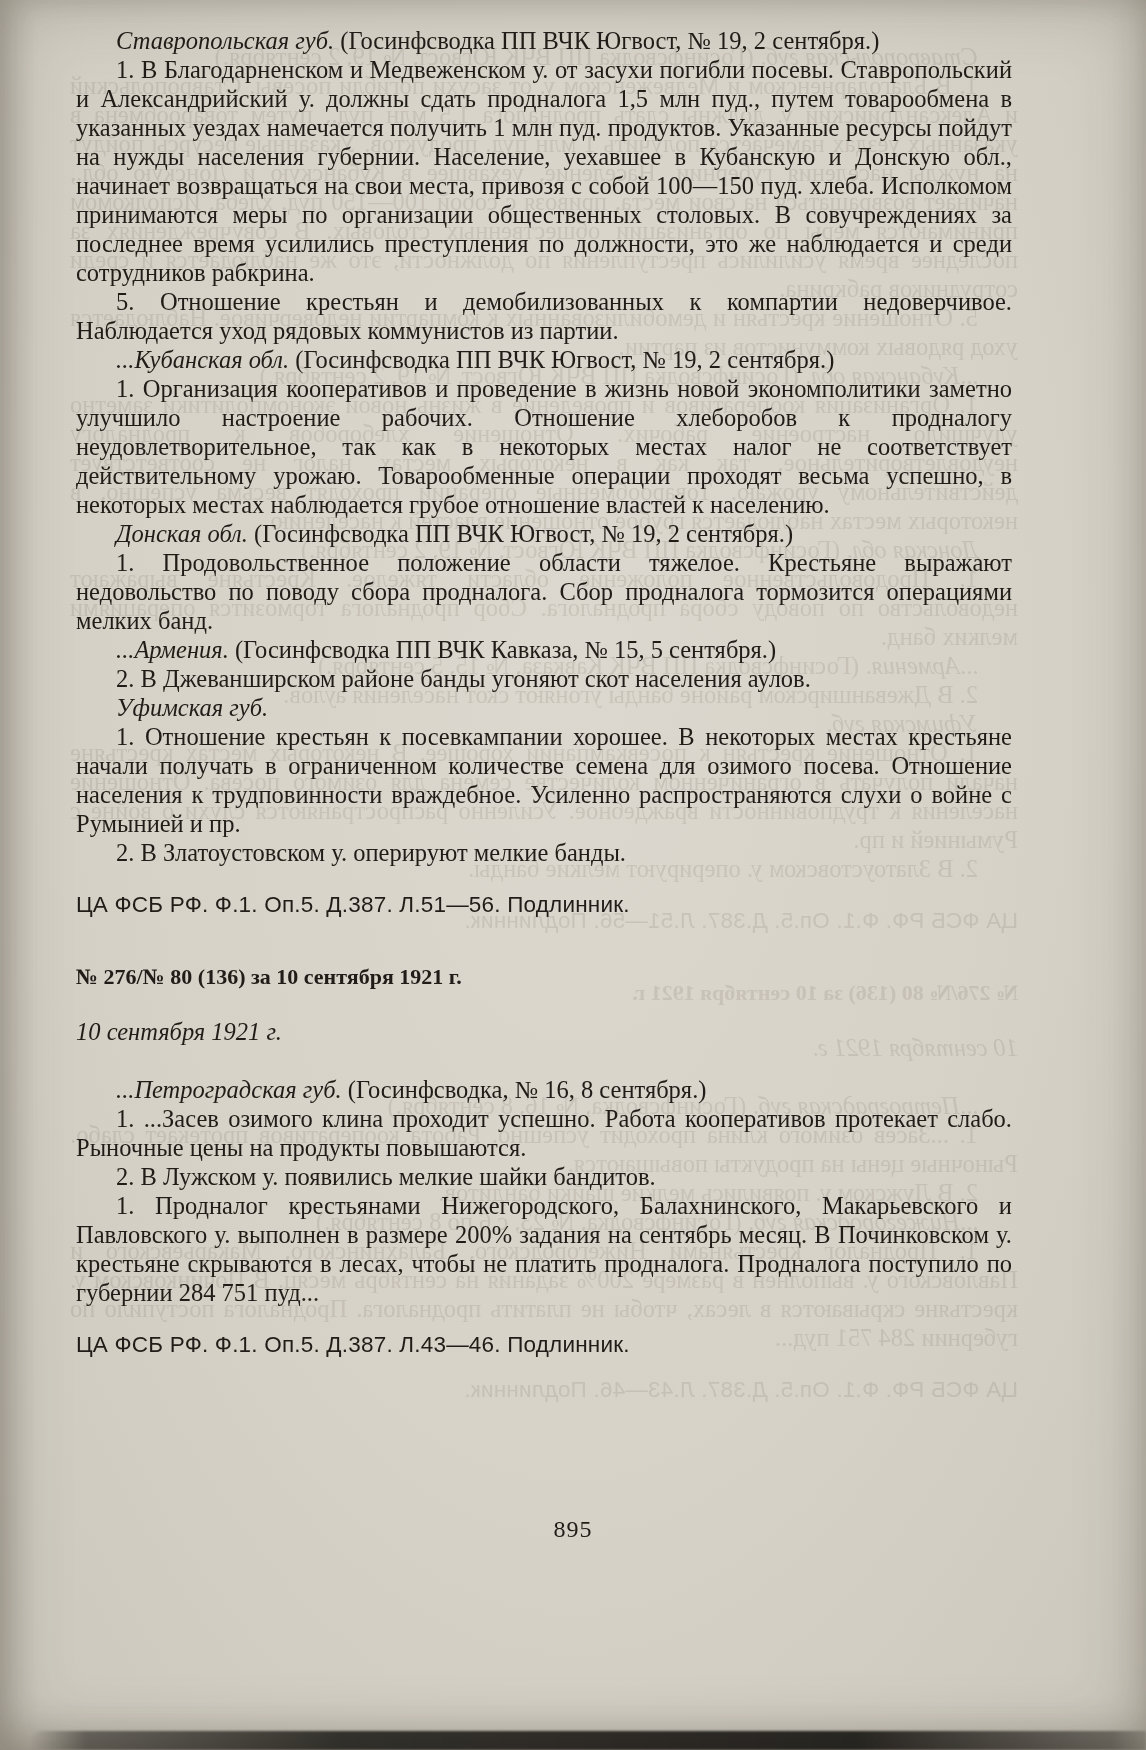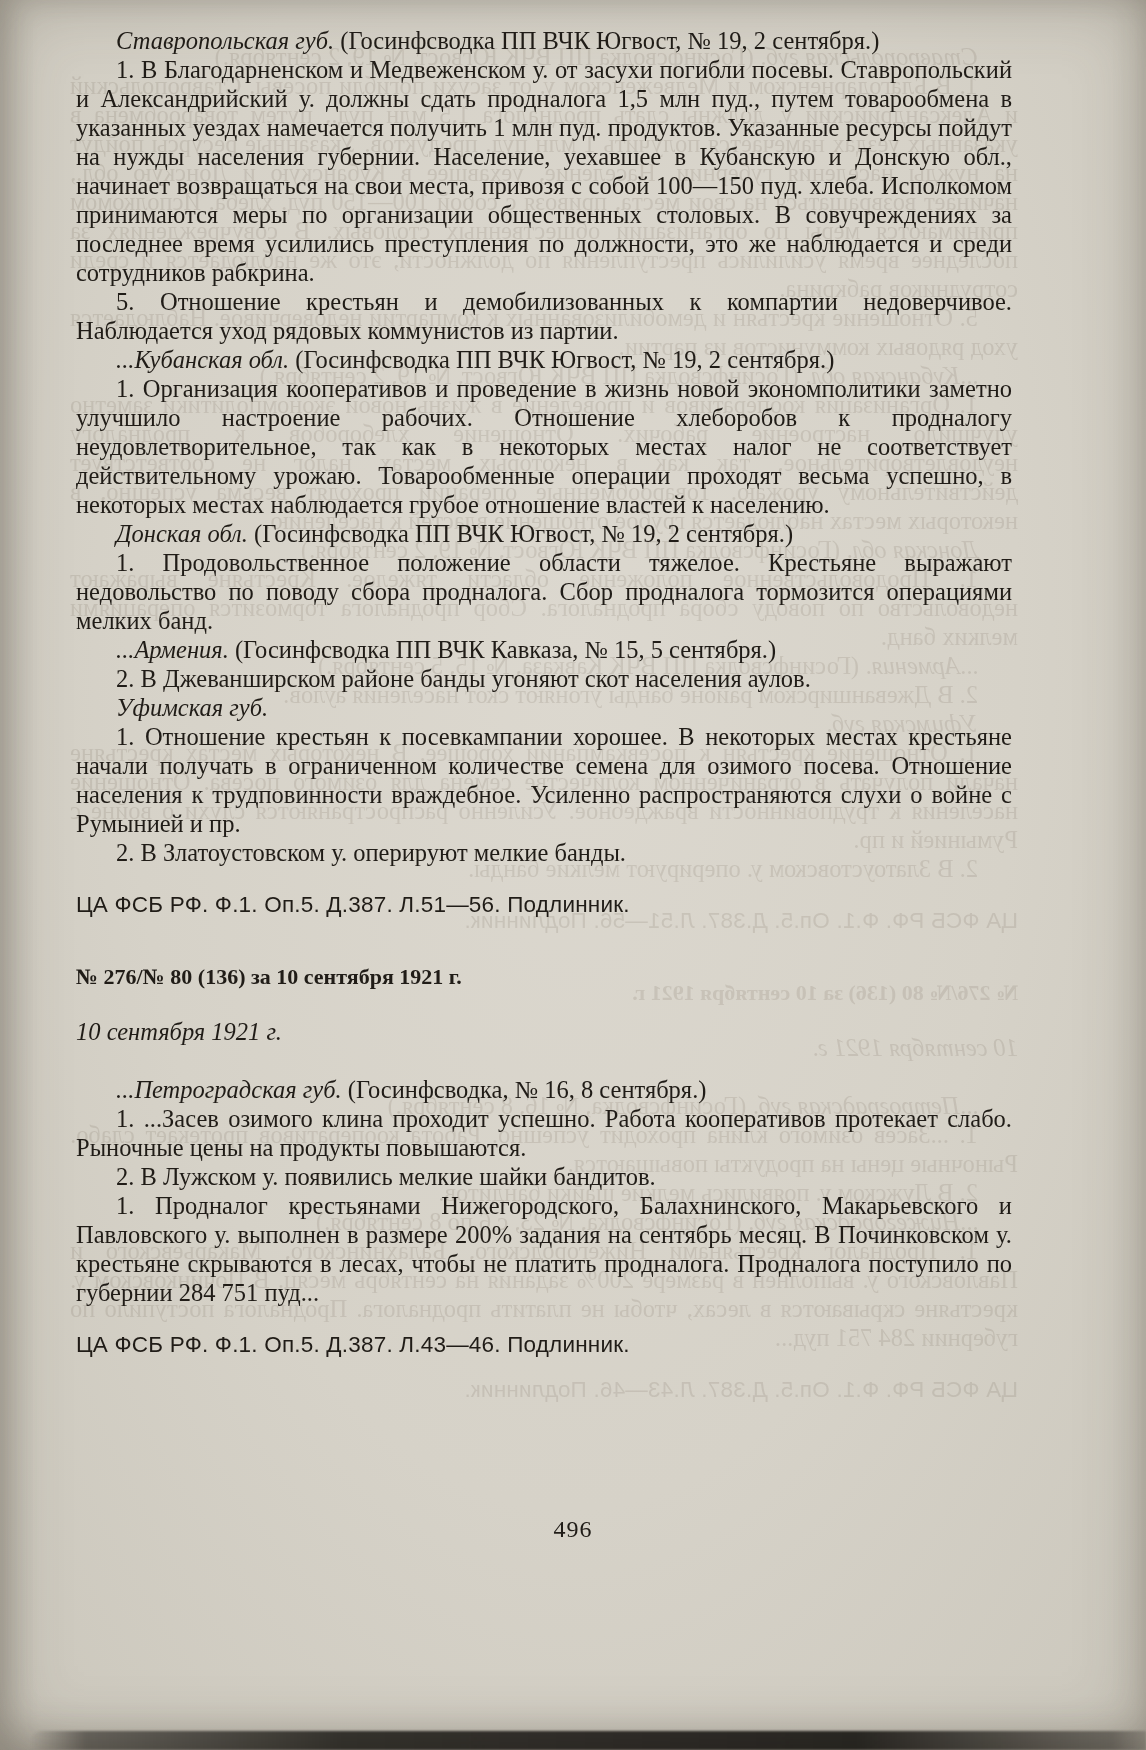--- a/index.html
+++ b/index.html
@@ -172,17 +172,17 @@
 
     <p>2. В Лужском у. появились мелкие шайки бандитов.</p>
 
 
     <p>1. Продналог крестьянами Нижегородского, Балахнинского, Макарьевского и Павловского у. выполнен в размере 200% задания на сентябрь месяц. В Починковском у. крестьяне скрываются в лесах, чтобы не платить продналога. Продналога поступило по губернии 284 751 пуд...</p>
 
     <p class="archival-ref">ЦА ФСБ РФ. Ф.1. Оп.5. Д.387. Л.43—46. Подлинник.</p>
 
   </div>
 
-  <div class="page-number">496</div>
+  <div class="page-number">895</div>
 
   <div class="scan-bottom"></div>
 
 </div>
 
 </body></html>

